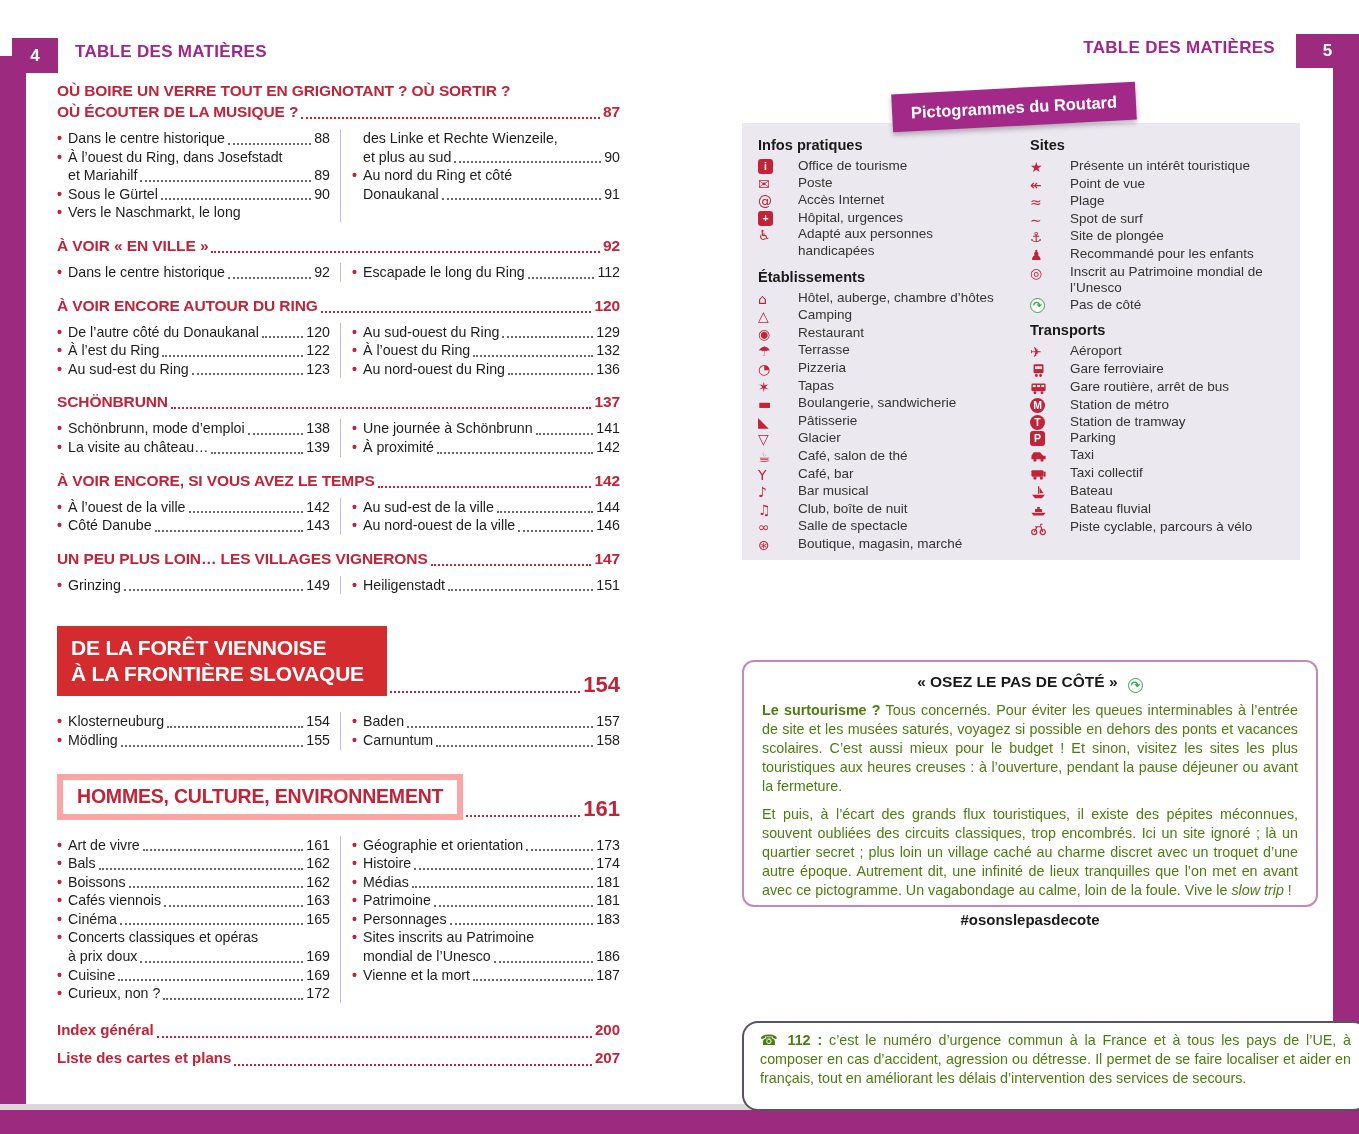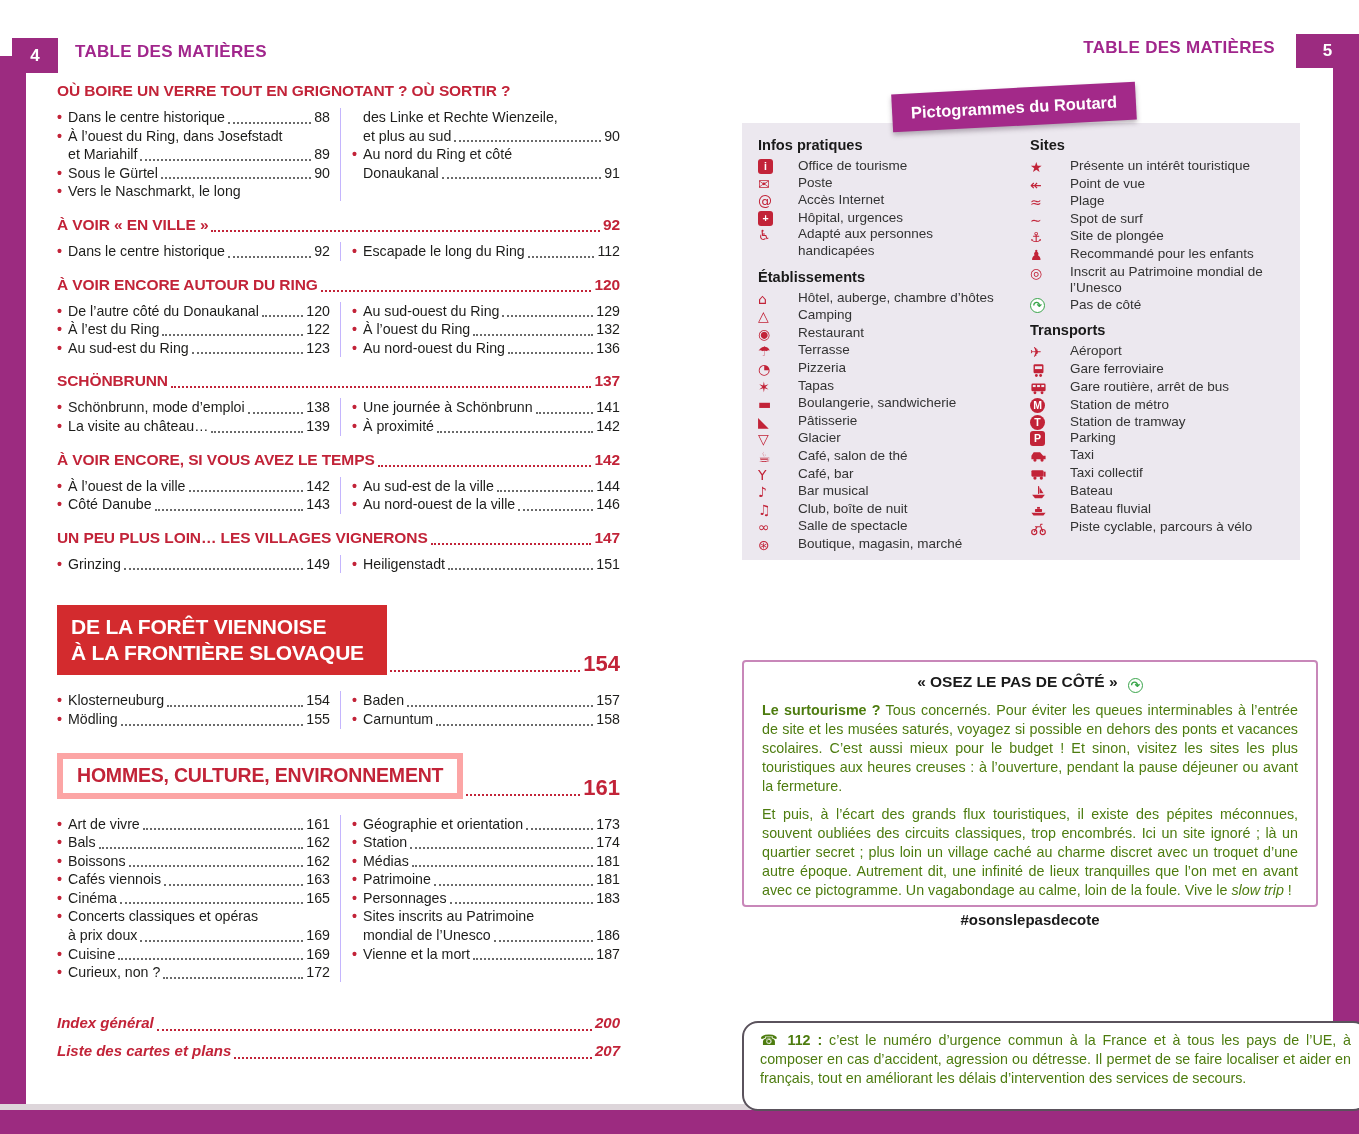--- a/index.html
+++ b/index.html
@@ -40,21 +40,21 @@
   .feat-row{display:flex;align-items:flex-end;width:563px;}
   .feat-block{background:#d32b2e;color:#fff;width:330px;box-sizing:border-box;
               padding:9px 0 9px 14px;}
   .feat-block div{font-weight:bold;font-size:21px;line-height:26px;letter-spacing:-.2px;}
   .bigpg{font-size:22px;font-weight:bold;color:#c22338;line-height:22px;}
   .feat-items,.out-items{margin-top:16px;}
   .outlined{margin-top:24px;}
   .out-row{display:flex;align-items:flex-end;width:563px;}
   .out-box{border:6px solid #fca5a5;padding:5px 14px 6px;color:#c22338;font-weight:bold;
            font-size:19.5px;letter-spacing:-.2px;white-space:nowrap;}
-  .footer{margin-top:30px;font-style:italic;}
+  .footer{margin-top:16px;}
   .f-row{display:flex;align-items:baseline;color:#c22338;font-weight:bold;font-size:15px;
          line-height:22px;margin-top:6px;}
   
   .rightcol{position:absolute;left:742px;top:0;width:576px;}
   .legendbox{position:absolute;left:0;top:123px;width:558px;height:437px;background:#ece8ef;
              box-sizing:border-box;padding:14px 16px;}
   .ribbon{position:absolute;left:150px;top:88px;width:244px;height:38px;background:#a32989;
           color:#fff;font-weight:bold;font-size:16.5px;display:flex;align-items:center;
           justify-content:center;transform:rotate(-3deg);box-shadow:0 3px 5px rgba(60,40,60,.35);}
   .lcols{display:flex;}
@@ -66,21 +66,21 @@
   .licon{flex:0 0 40px;color:#c22338;font-size:14px;font-family:"DejaVu Sans",sans-serif;
          display:flex;align-items:center;padding-top:1px;}
   .llabel{width:214px;}
   .chip{display:inline-flex;align-items:center;justify-content:center;width:15px;height:15px;
         background:#c22338;color:#fff;font-weight:bold;font-size:10.5px;line-height:1;
         font-family:"Liberation Sans",sans-serif;box-sizing:border-box;}
   .chip.ci{border-radius:50%;}
   .chip.sq{border-radius:3px;}
   .svgi svg{width:17px;height:17px;display:block;}
   .osez{position:absolute;left:0;top:660px;width:576px;height:247px;border:2px solid #c887b9;
-        border-radius:4px;box-sizing:border-box;padding:9px 18px;background:#fff;}
+        border-radius:12px;box-sizing:border-box;padding:9px 18px;background:#fff;}
   .osez-title{text-align:center;font-weight:bold;font-size:15.5px;color:#1a1a1a;margin:2px 0 8px;}
   .osez-title .chip{vertical-align:-2px;margin-left:6px;font-size:11px;}
   .just{font-size:14.3px;line-height:19px;color:#4d7c0f;text-align:justify;margin:0 0 9px;}
   .hashtag{text-align:center;font-weight:bold;font-size:15px;color:#1a1a1a;margin-top:11px;}
   .box112{position:absolute;left:0;top:1021px;width:627px;height:90px;border:2px solid #5a525c;
           border-radius:16px;box-sizing:border-box;padding:8px 16px;background:#fff;}
 </style>
 </head>
 <body>
 
@@ -96,20 +96,25 @@
 
   <div class="leftcol">
     <div>
 
         <section class="sec">
           <div class="sec-head">
             <div>
 
                 <div class="h-line">OÙ BOIRE UN VERRE TOUT EN GRIGNOTANT ? OÙ SORTIR ?</div>
               </div>
+            <div class="h-row">
+              <span class="h-t">OÙ ÉCOUTER DE LA MUSIQUE ?</span>
+              <span class="ldr redldr"></span>
+              <span class="h-p">87</span>
+            </div>
           </div>
           <div class="cols">
             <div class="c1">
 
                 <div class="line">
                   <span class="blt">•</span>
                   <span class="txt">Dans le centre historique</span>
                   <span class="ldr"></span>
                   <span class="pg">88</span>
                 </div>
@@ -513,21 +518,21 @@
 
             <div class="line">
               <span class="blt">•</span>
               <span class="txt">Géographie et orientation</span>
               <span class="ldr"></span>
               <span class="pg">173</span>
             </div>
 
             <div class="line">
               <span class="blt">•</span>
-              <span class="txt">Station</span>
+              <span class="txt">Histoire</span>
               <span class="ldr"></span>
               <span class="pg">174</span>
             </div>
 
             <div class="line">
               <span class="blt">•</span>
               <span class="txt">Médias</span>
               <span class="ldr"></span>
               <span class="pg">181</span>
             </div>

